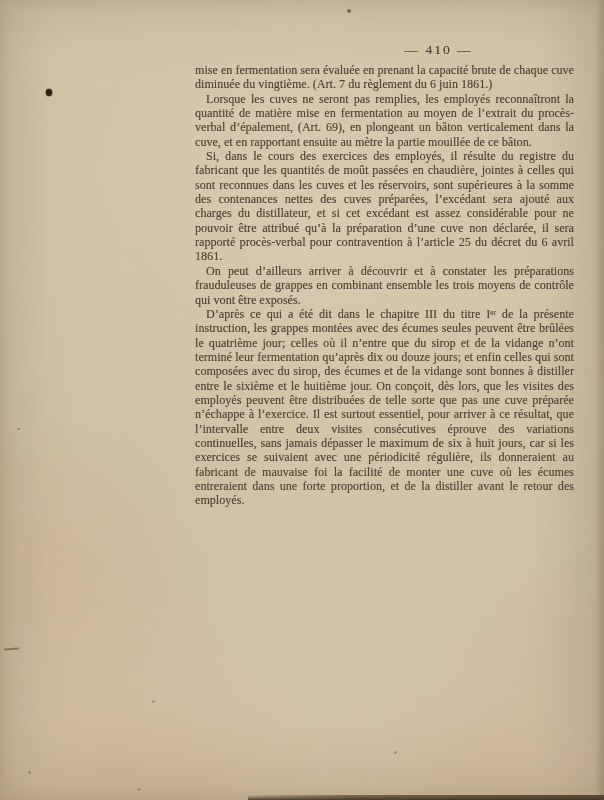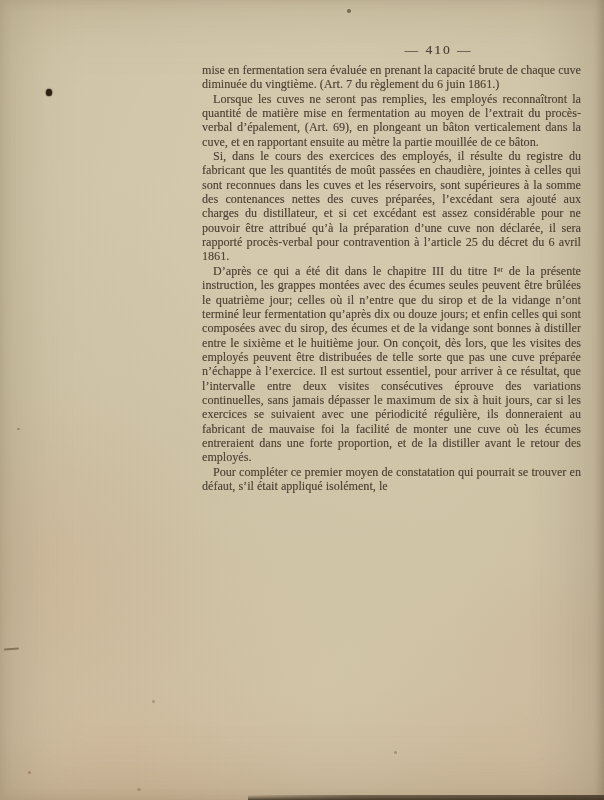--- a/index.html
+++ b/index.html
@@ -55,21 +55,21 @@
     left: 207px; width: 379px; top: 42px;
     text-align: center;
     padding-left: 42px;
     font-size: 13.5px;
     letter-spacing: 2px;
     color: #4c4234;
     text-shadow: 0.3px 0.3px 0.6px rgba(70,58,44,0.4);
   }
   .body-text {
     position: absolute;
-    left: 202px; top: 63px; width: 379px;
+    left: 195px; top: 63px; width: 379px;
     font-size: 12px;
     line-height: 14.35px;
     text-align: justify;
     color: #4c4234;
     text-shadow: 0.3px 0.3px 0.5px rgba(70,58,44,0.35);
     letter-spacing: 0.05px;
   }
   .body-text p { margin: 0; }
   .body-text p.indent { text-indent: 11px; }
 </style>
@@ -77,22 +77,22 @@
 <body>
 
 <div class="paper"></div>
 
 <div class="page-number">— 410 —</div>
 
 <div class="body-text">
   <p>mise en fermentation sera évaluée en prenant la capacité brute de chaque cuve diminuée du vingtième. (Art. 7 du règlement du 6 juin 1861.)</p>
   <p class="indent">Lorsque les cuves ne seront pas remplies, les employés reconnaîtront la quantité de matière mise en fermentation au moyen de l’extrait du procès-verbal d’épalement, (Art. 69), en plongeant un bâton verticalement dans la cuve, et en rapportant ensuite au mètre la partie mouillée de ce bâton.</p>
   <p class="indent">Si, dans le cours des exercices des employés, il résulte du registre du fabricant que les quantités de moût passées en chaudière, jointes à celles qui sont reconnues dans les cuves et les réservoirs, sont supérieures à la somme des contenances nettes des cuves préparées, l’excédant sera ajouté aux charges du distillateur, et si cet excédant est assez considérable pour ne pouvoir être attribué qu’à la préparation d’une cuve non déclarée, il sera rapporté procès-verbal pour contravention à l’article 25 du décret du 6 avril 1861.</p>
+  <p class="indent">On peut d’ailleurs arriver à découvrir et à constater les préparations frauduleuses de grappes en combinant ensemble les trois moyens de contrôle qui vont être exposés.</p>
   <p class="indent">D’après ce qui a été dit dans le chapitre III du titre Iᵉʳ de la présente instruction, les grappes montées avec des écumes seules peuvent être brûlées le quatrième jour; celles où il n’entre que du sirop et de la vidange n’ont terminé leur fermentation qu’après dix ou douze jours; et enfin celles qui sont composées avec du sirop, des écumes et de la vidange sont bonnes à distiller entre le sixième et le huitième jour. On conçoit, dès lors, que les visites des employés peuvent être distribuées de telle sorte que pas une cuve préparée n’échappe à l’exercice. Il est surtout essentiel, pour arriver à ce résultat, que l’intervalle entre deux visites consécutives éprouve des variations continuelles, sans jamais dépasser le maximum de six à huit jours, car si les exercices se suivaient avec une périodicité régulière, ils donneraient au fabricant de mauvaise foi la facilité de monter une cuve où les écumes entreraient dans une forte proportion, et de la distiller avant le retour des employés.</p>
-  <p class="indent">Pour compléter ce premier moyen de constatation qui pourrait se trouver en défaut, s’il était appliqué isolément, le</p>
 </div>
 
 <div class="ink-dot dot-a"></div>
 <div class="ink-dot dot-b"></div>
 <div class="ink-dot dot-c"></div>
 <div class="ink-dot dot-d"></div>
 <div class="ink-dot dot-e"></div>
 <div class="ink-dot dot-f"></div>
 <div class="ink-dot dot-g"></div>
 <div class="ink-dot dot-h"></div>

